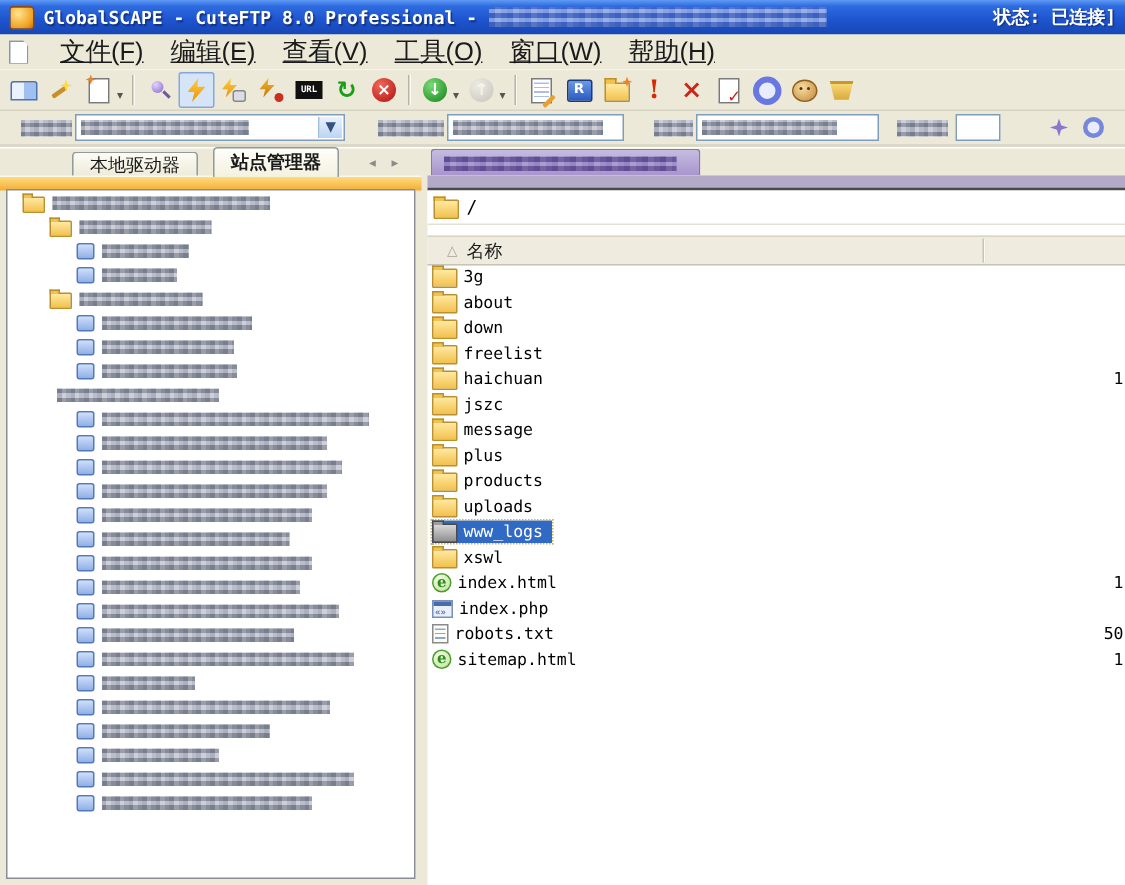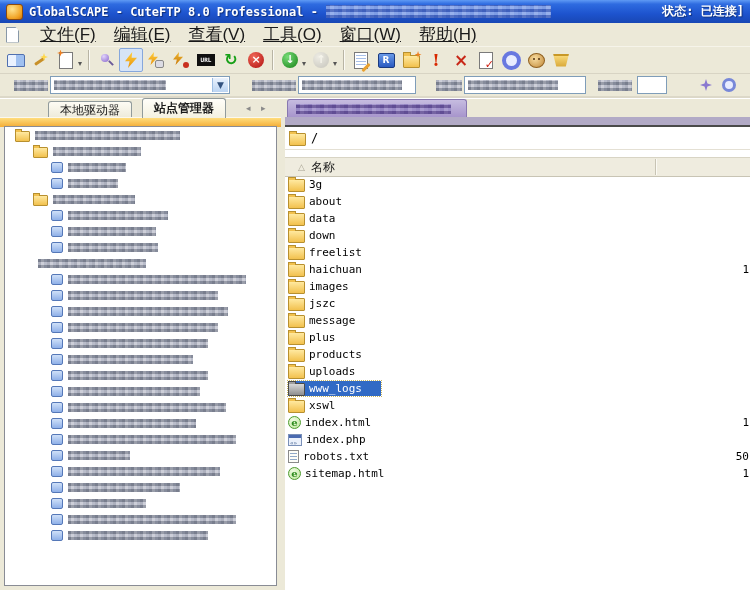--- a/index.html
+++ b/index.html
@@ -150,21 +150,21 @@
   #path-text{font:12px "DejaVu Sans Mono",monospace;color:#000;}
   #list-header{position:absolute;top:30px;left:0;right:0;height:18px;background:#EFECDF;
     border-top:1px solid #D8D4C4;border-bottom:1px solid #C8C4B4;display:flex;align-items:center;padding-left:13px;gap:6px;}
   #sort-glyph{color:#A8A494;font-size:9px;}
   #col-name{font-size:12px;color:#1a1a1a;}
   #col-split{position:absolute;left:370px;top:1px;bottom:1px;width:1px;background:#C8C4B4;border-right:1px solid #FBFAF4;}
   #file-list{position:absolute;top:49px;left:0;right:0;bottom:0;overflow:hidden;}
   .frow{height:17px;display:flex;align-items:center;padding-left:3px;position:relative;}
   .f-name{margin-left:4px;font:11px "DejaVu Sans Mono",monospace;color:#000;white-space:pre;}
   .f-size{position:absolute;right:1px;font:11px "DejaVu Sans Mono",monospace;color:#000;}
-  .selwrap{display:inline-flex;align-items:center;background:#316AC5;outline:1px dotted #C8B560;padding-right:19px;}
+  .selwrap{display:inline-flex;align-items:center;background:#316AC5;outline:1px dotted #C8B560;padding-right:6px;}
   .selwrap .f-name{color:#fff;}
   .f-folder{width:15px;height:11px;background:linear-gradient(#FFE9A0,#F2C14E);border:1px solid #B8902F;border-radius:1px;position:relative;flex:none;margin-top:2px;}
   .f-folder::before{content:"";position:absolute;top:-3px;left:-1px;width:6px;height:2px;background:#F2C14E;border:1px solid #B8902F;border-bottom:none;}
   .f-folder.gray{background:linear-gradient(#D8D8D8,#8E8E8E);border-color:#4A4A4A;}
   .f-folder.gray::before{background:#9E9E9E;border-color:#4A4A4A;}
   .f-html{width:13px;height:13px;border-radius:50%;background:radial-gradient(circle at 35% 30%,#EFFBE2,#BEE69A);
     border:1px solid #4E9C2E;color:#2E8C1E;font:bold 10px/12px "DejaVu Serif",serif;text-align:center;flex:none;box-sizing:border-box;}
   .f-html::before{content:"e";}
   .f-php{width:14px;height:12px;background:#EAF0FB;border:1px solid #7A90B8;flex:none;position:relative;box-sizing:border-box;}
   .f-php::before{content:"";position:absolute;left:0;right:0;top:0;height:3px;background:#4A6AB0;}
@@ -423,38 +423,30 @@
       <div class="frow">
         <span class="f-folder"></span>
         <span class="f-name">3g</span>
       </div>
       <div class="frow">
         <span class="f-folder"></span>
         <span class="f-name">about</span>
       </div>
       <div class="frow">
         <span class="f-folder"></span>
-        <span class="f-name">data</span>
-      </div>
-      <div class="frow">
-        <span class="f-folder"></span>
         <span class="f-name">down</span>
       </div>
       <div class="frow">
         <span class="f-folder"></span>
         <span class="f-name">freelist</span>
       </div>
       <div class="frow">
         <span class="f-folder"></span>
         <span class="f-name">haichuan</span>
         <span class="f-size">1</span>
-      </div>
-      <div class="frow">
-        <span class="f-folder"></span>
-        <span class="f-name">images</span>
       </div>
       <div class="frow">
         <span class="f-folder"></span>
         <span class="f-name">jszc</span>
       </div>
       <div class="frow">
         <span class="f-folder"></span>
         <span class="f-name">message</span>
       </div>
       <div class="frow">

